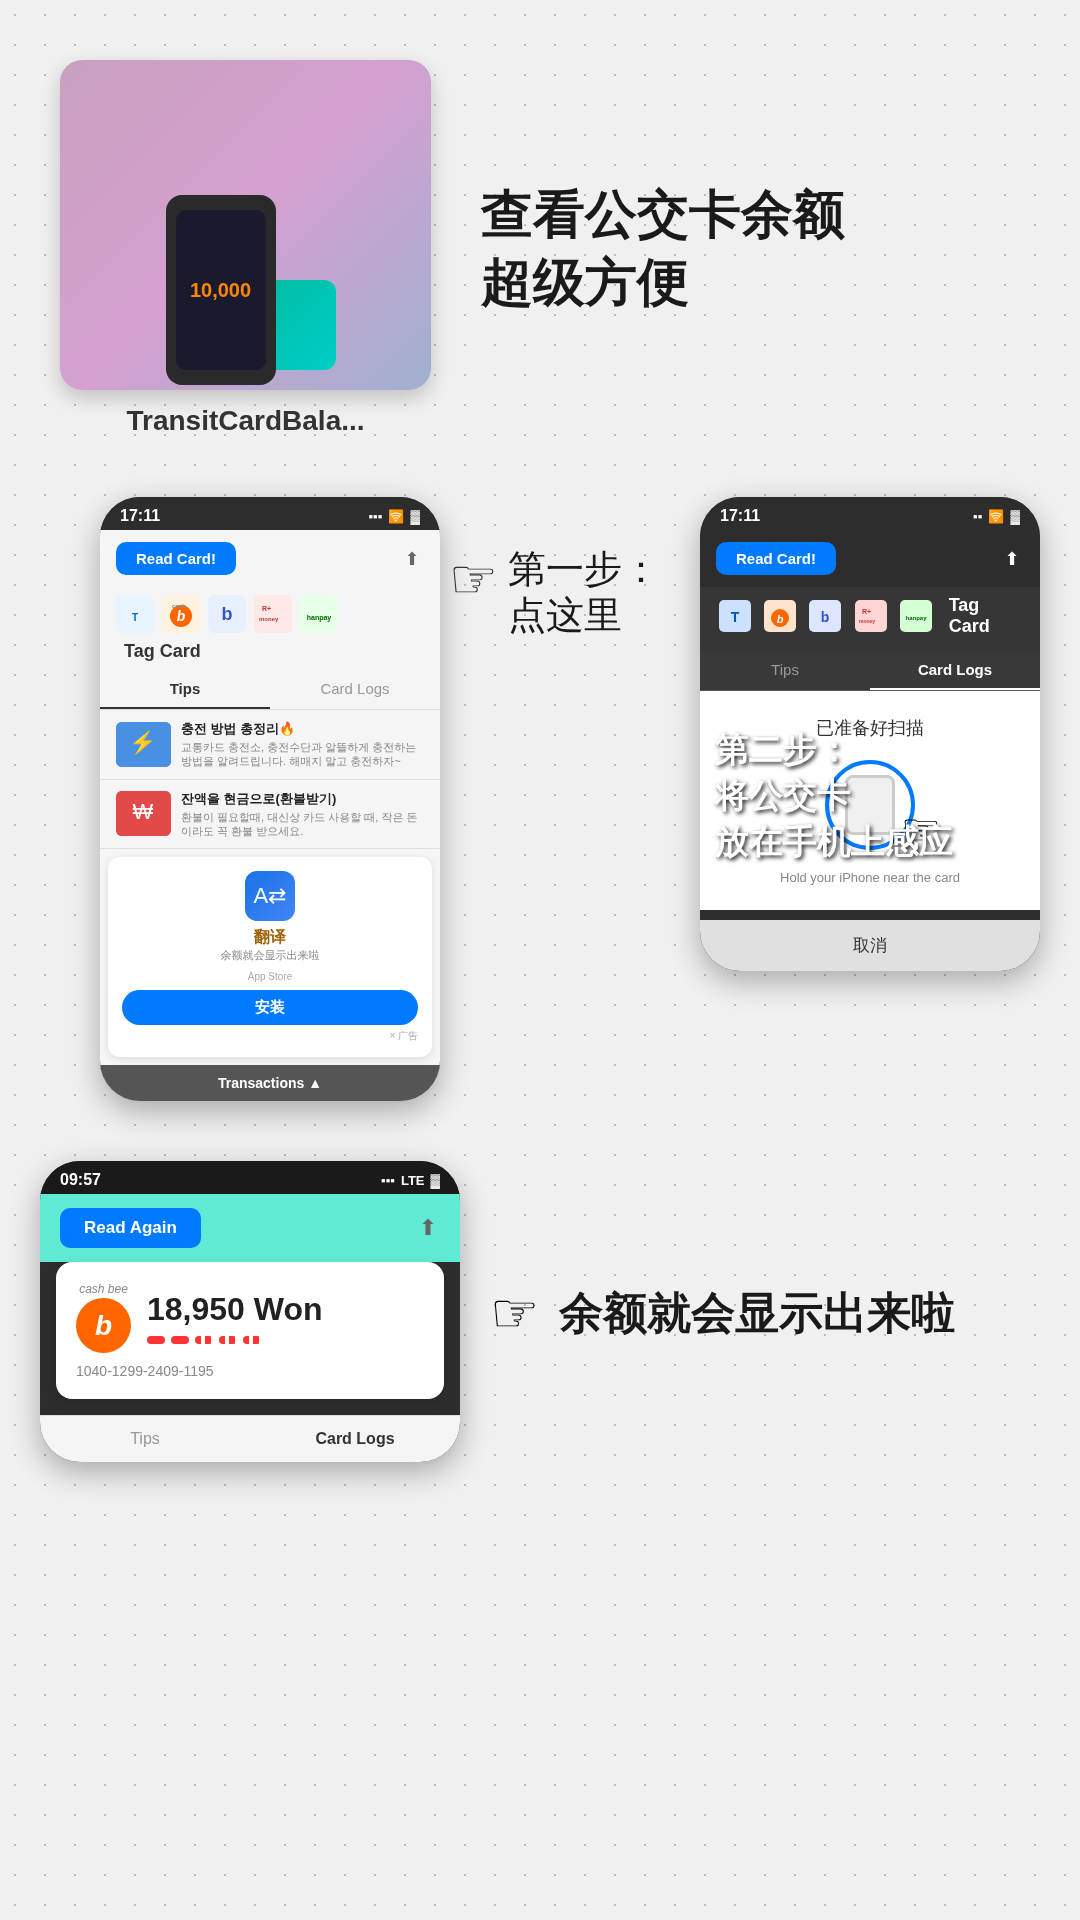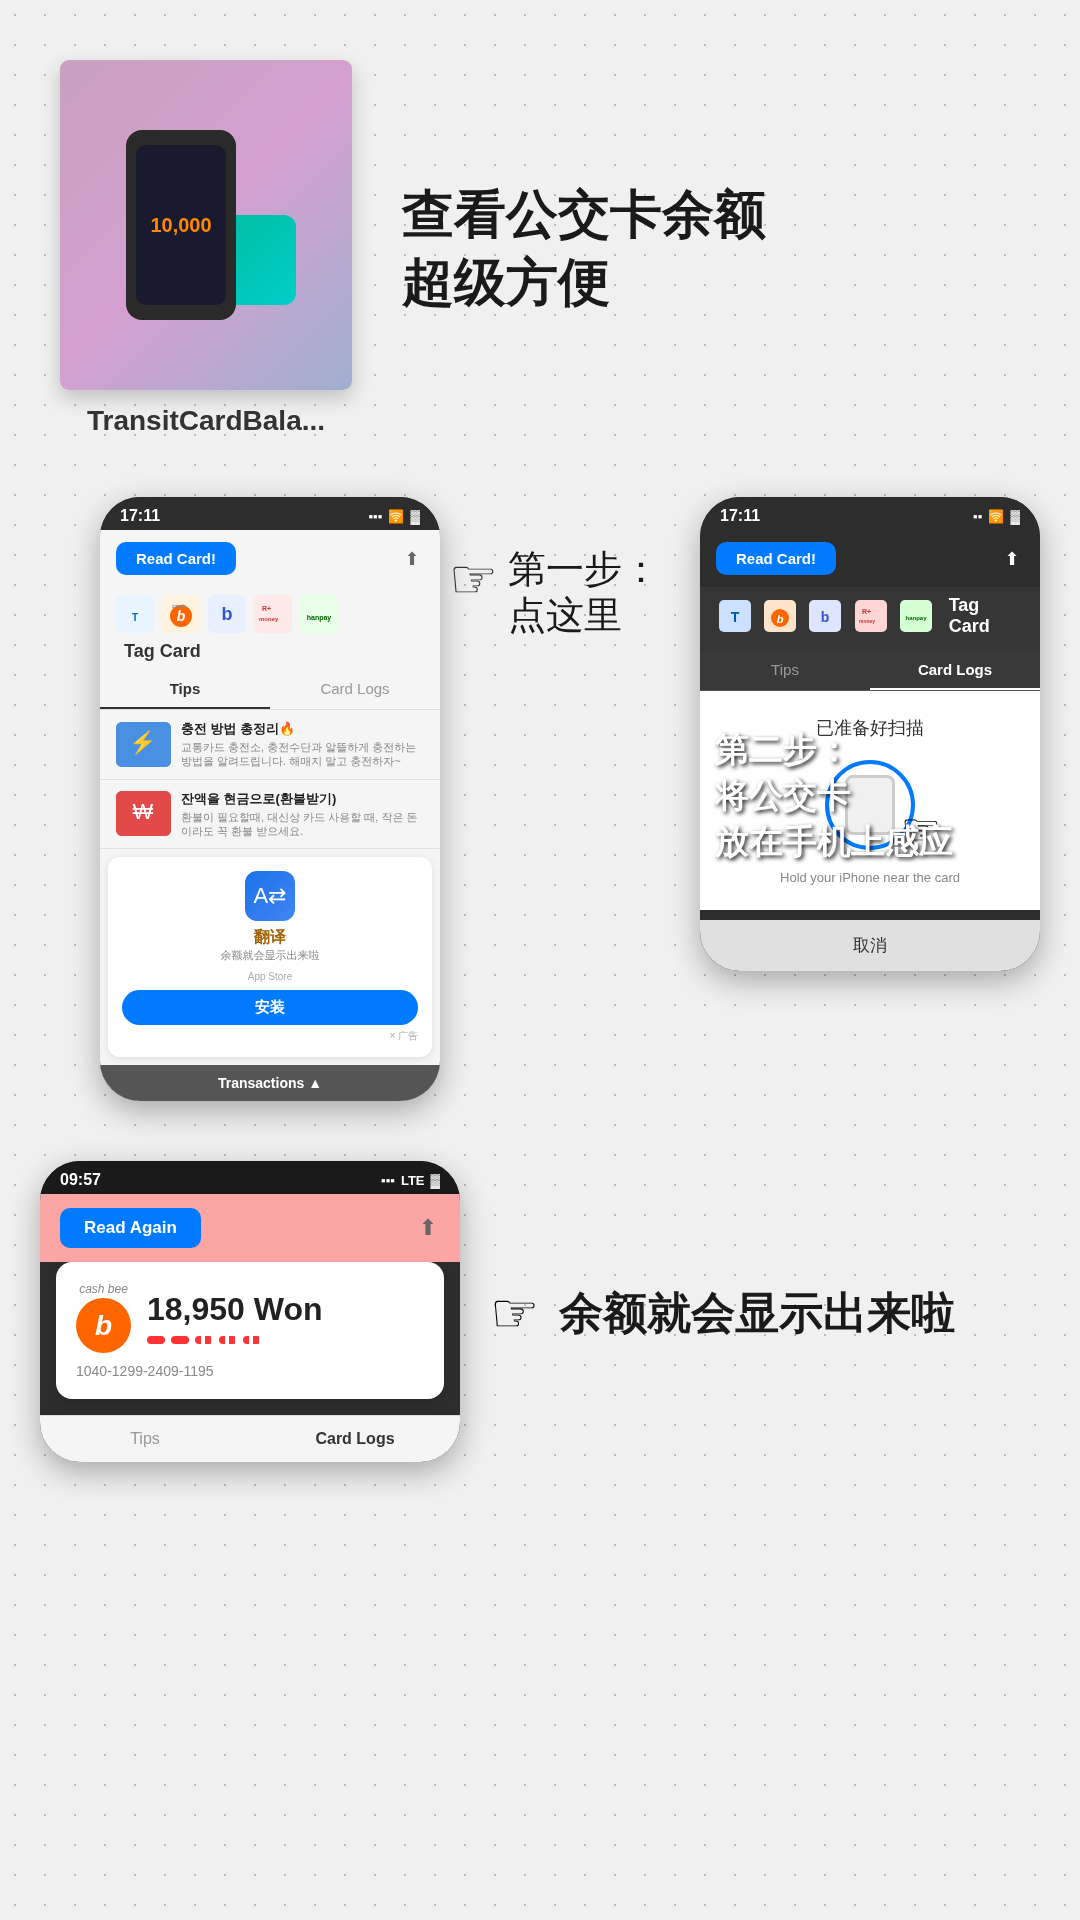--- a/index.html
+++ b/index.html
@@ -15,28 +15,28 @@
     }
 
     
     .top-section {
       display: flex;
       align-items: center;
       padding: 60px 60px 40px 60px;
       gap: 50px;
     }
     .app-icon-wrapper {
-      width: 292px;
+      width: 371px;
       height: 330px;
       background: linear-gradient(135deg, #c9a0c0 0%, #d4a0d0 50%, #a0b0d0 100%);
-      border-radius: 9px;
+      border-radius: 22px;
       display: flex;
       flex-direction: column;
       align-items: center;
-      justify-content: center;
+      justify-content: flex-end;
       box-shadow: 0 8px 20px rgba(0,0,0,0.2);
       flex-shrink: 0;
     }
     .app-icon-phone {
       width: 180px;
       height: 200px;
       position: relative;
     }
     .phone-body {
       width: 110px;
@@ -371,21 +371,21 @@
       padding: 40px 40px 60px;
     }
     .bottom-phone-frame {
       width: 420px;
       background: #2d2d2d;
       border-radius: 40px;
       overflow: hidden;
       box-shadow: 0 10px 30px rgba(0,0,0,0.3);
     }
     .bottom-header {
-      background: #fca5a5;
+      background: #5eead4;
       padding: 14px 20px;
       display: flex;
       justify-content: space-between;
       align-items: center;
     }
     .read-again-btn {
       background: #007aff;
       color: white;
       border: none;
       border-radius: 10px;

